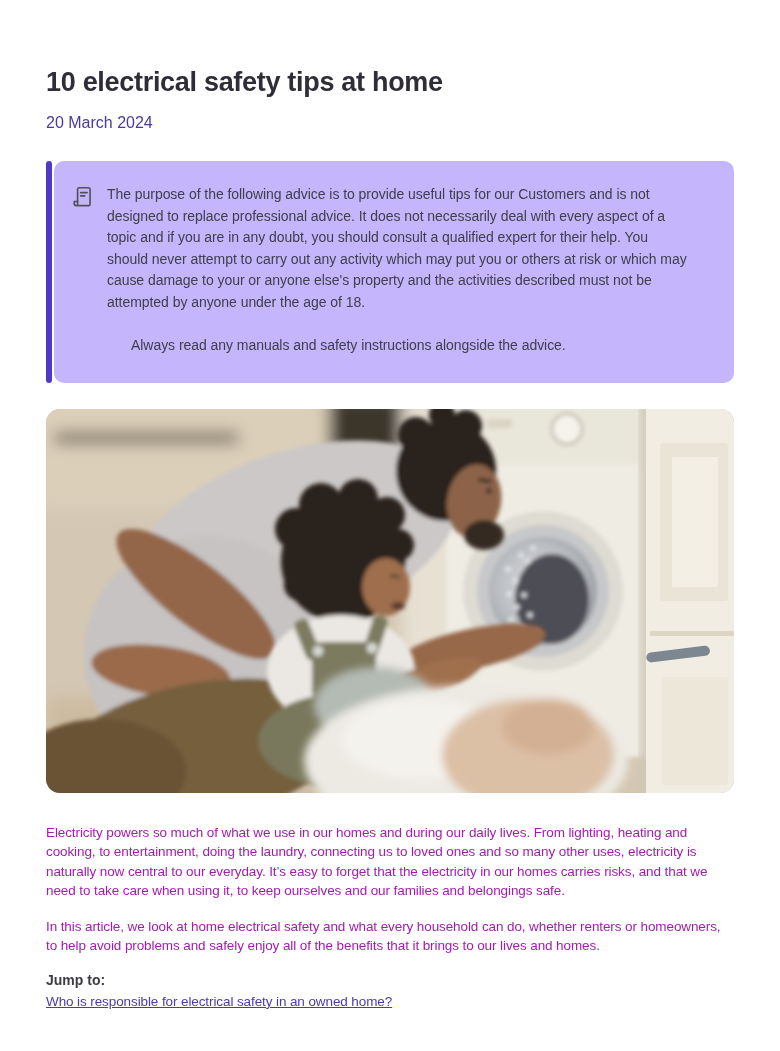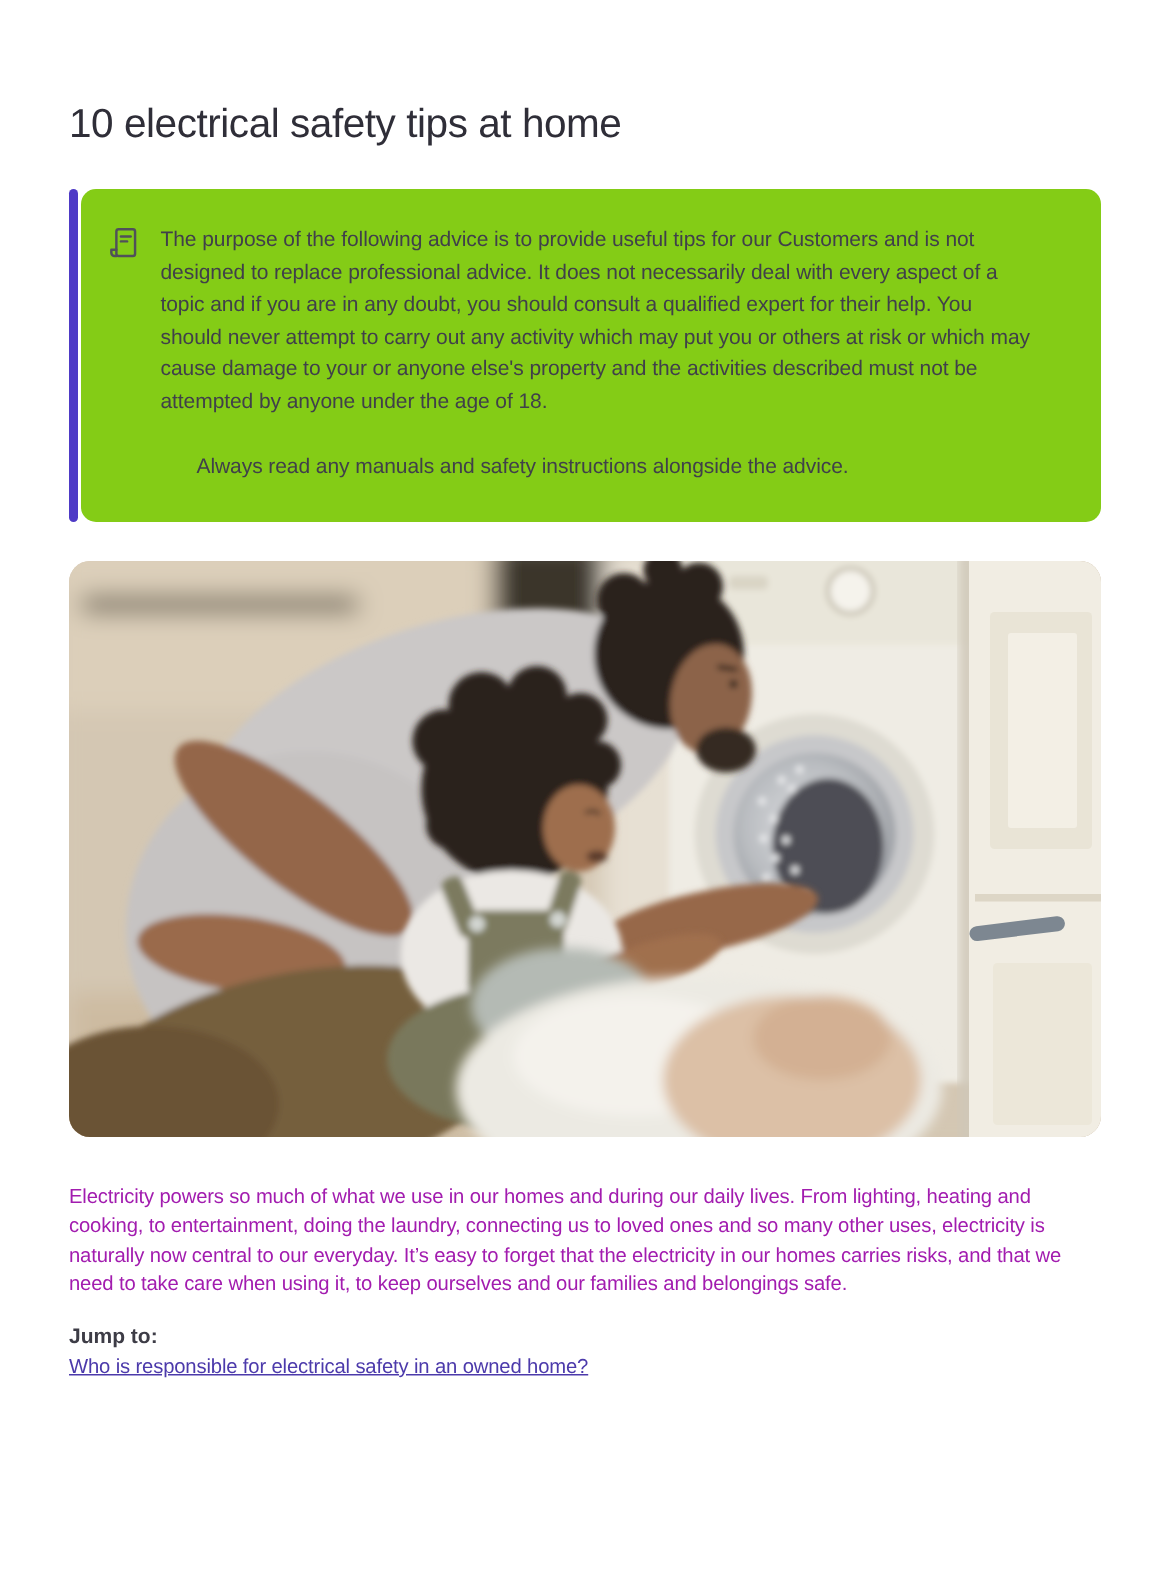--- a/index.html
+++ b/index.html
@@ -24,41 +24,41 @@
     border-radius: 7px;
     text-decoration: none;
     cursor: pointer;
   }
 
   
   h1.title {
     margin: 21px 0 0;
     font-size: 27px;
     line-height: 30px;
-    font-weight: normal;
+    font-weight: bold;
     letter-spacing: -0.3px;
     color: #2f2e38;
   }
   .date {
     margin-top: 17px;
     font-size: 16px;
     font-weight: 500;
     color: #493a9d;
   }
 
   
   .disclaimer { position: relative; margin-top: 29px; }
   .disclaimer .accent-bar {
     position: absolute; left: 0; top: 0; bottom: 0;
     width: 6px; border-radius: 4px;
     background: #4e3ac6;
   }
   .disclaimer .box {
     margin-left: 8px;
-    background: #84cc16;
+    background: #c4b5fd;
     border-radius: 10px;
     padding: 23px 44px 26px 53px;
     position: relative;
   }
   .disclaimer .doc-icon {
     position: absolute; left: 16px; top: 23px;
     width: 26px; height: 26px;
   }
   .disclaimer p {
     margin: 0;
@@ -105,20 +105,21 @@
   }
 </style>
 </head>
 <body>
 
 <div class="page">
 
 
   <h1 class="title">10 electrical safety tips at home</h1>
 
+  <div class="date">20 March 2024</div>
 
   <div class="disclaimer">
     <div class="accent-bar"></div>
     <div class="box">
       <span class="doc-icon">
         <svg viewBox="0 0 24 24" fill="none" stroke="#50505a" stroke-width="1.5" stroke-linecap="round" stroke-linejoin="round">
           <rect x="7" y="3.5" width="11.5" height="16.5" rx="1.4"></rect>
           <path d="M7 20 H5.9 A2 2 0 0 1 3.9 18 V16.2 H7"></path>
           <path d="M9.8 8 H15.8"></path>
           <path d="M9.8 11 H13.6"></path>
@@ -241,20 +242,21 @@
         <ellipse cx="420" cy="352" rx="162" ry="75" fill="#eceae3"></ellipse>
         <ellipse cx="378" cy="330" rx="82" ry="40" fill="#f4f2ec"></ellipse>
         <ellipse cx="482" cy="346" rx="86" ry="56" fill="#dcc0a6"></ellipse>
         <ellipse cx="502" cy="318" rx="46" ry="28" fill="#d3b093"></ellipse>
       </g>
     </svg>
   </figure>
 
   <p class="body-p">Electricity powers so much of what we use in our homes and during our daily lives. From lighting, heating and cooking, to entertainment, doing the laundry, connecting us to loved ones and so many other uses, electricity is naturally now central to our everyday. It’s easy to forget that the electricity in our homes carries risks, and that we need to take care when using it, to keep ourselves and our families and belongings safe.</p>
 
+  <p class="body-p">In this article, we look at home electrical safety and what every household can do, whether renters or homeowners, to help avoid problems and safely enjoy all of the benefits that it brings to our lives and homes.</p>
 
   <p class="jump-label">Jump to:</p>
 
   <ul class="jump-list">
     <li>
       <a>Who is responsible for electrical safety in an owned home?</a>
     </li>
 
   </ul>
 

